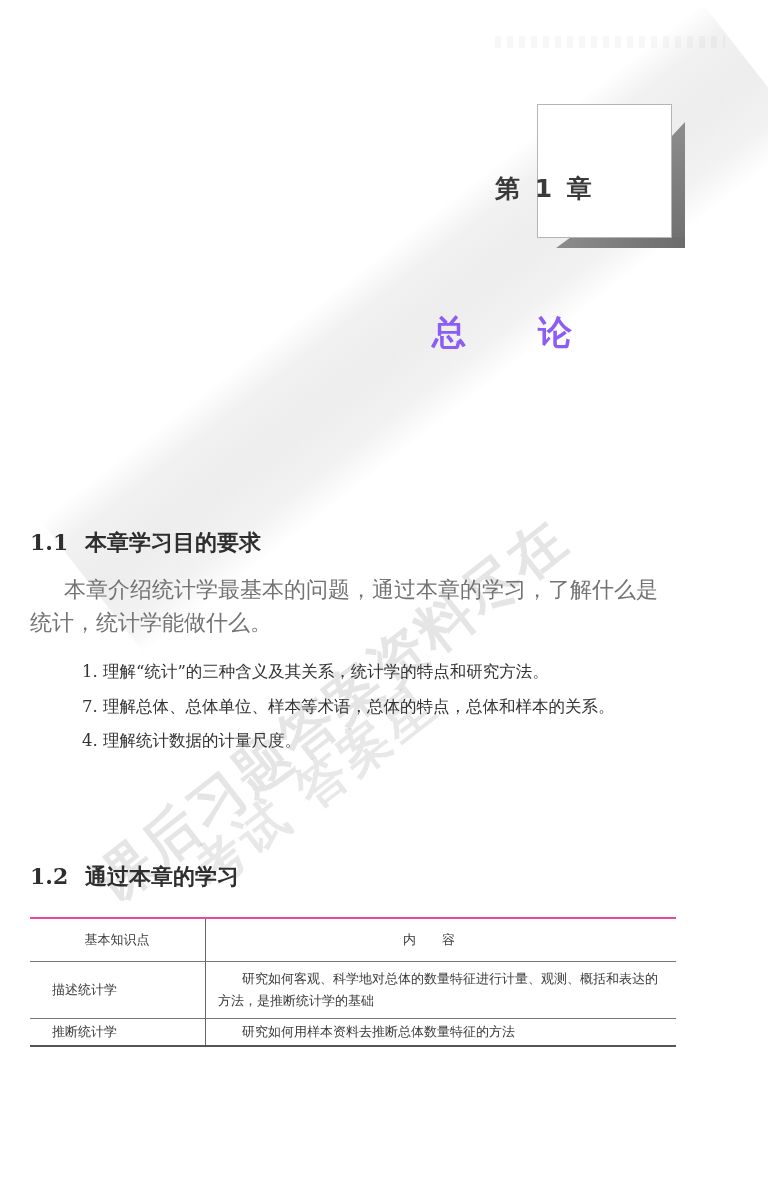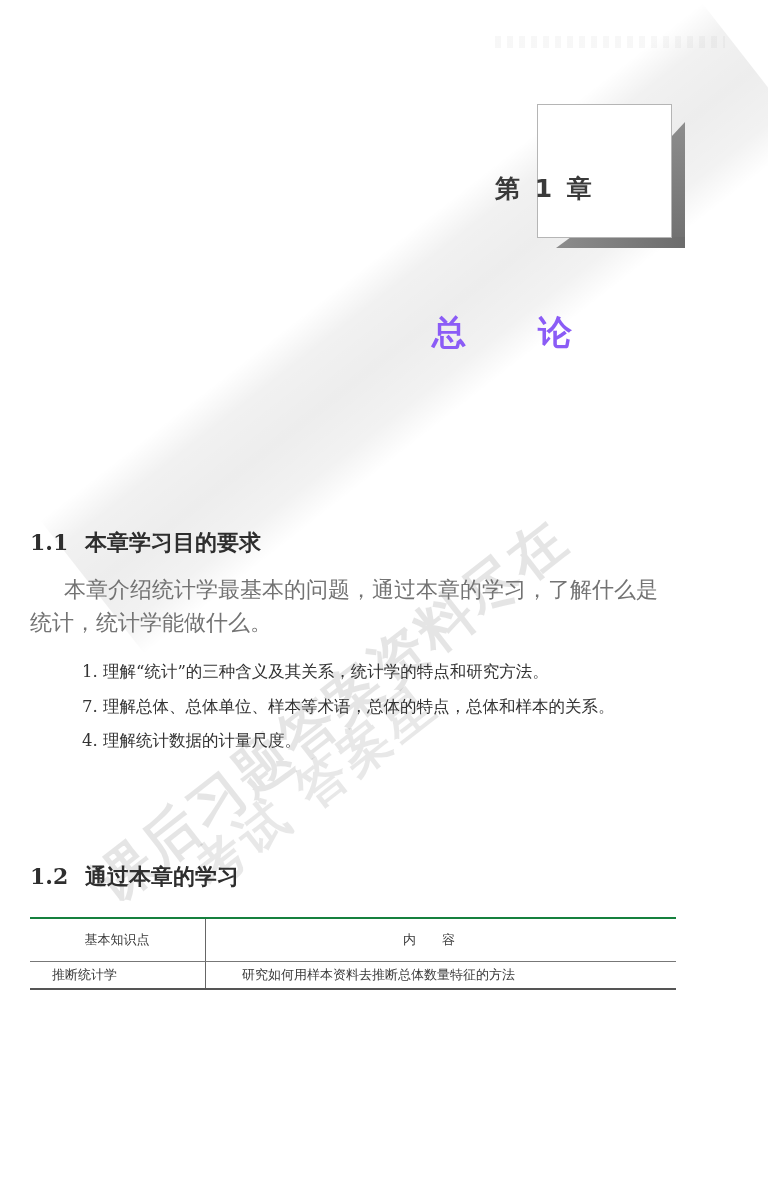--- a/index.html
+++ b/index.html
@@ -87,21 +87,21 @@
       text-indent: 34px;
     }
     .goals { position: absolute; left: 66px; top: 639px; margin: 16px; padding: 0; list-style: none; }
     .goals li { font-size: 16.5px; line-height: 34.5px; color: #333; white-space: nowrap; }
 
     
     .kt {
       position: absolute; left: 30px; top: 917px; width: 646px;
       border-collapse: collapse;
       font-size: 13px; color: #3a3a3a;
-      border-top: 2px solid #15803d; border-bottom: 2px solid #555;
+      border-top: 2px solid #ec4899; border-bottom: 2px solid #555;
     }
     .kt th, .kt td { border-bottom: 1px solid #777; vertical-align: middle; }
     .kt th { font-weight: normal; height: 30px; }
     .kt td { line-height: 22px; }
     .kt .c1 { width: 152px; border-right: 1px solid #666; padding-left: 22px; text-align: left; }
     .kt th.c1 { text-align: center; padding-left: 0; }
     .kt .c2 { padding: 6px 10px 6px 12px; text-indent: 24px; }
     .kt th.c2 { text-align: center; text-indent: 0; letter-spacing: 26px; }
     .kt tr.r1 td { height: 44px; }
     .kt tr.r2 td { height: 44px; }
@@ -144,20 +144,24 @@
   </div>
 
   <table class="kt">
     <thead>
       <tr>
         <th class="c1">基本知识点</th>
         <th class="c2">内容</th>
       </tr>
     </thead>
     <tbody>
+      <tr class="r2">
+        <td class="c1">描述统计学</td>
+        <td class="c2">研究如何客观、科学地对总体的数量特征进行计量、观测、概括和表达的方法，是推断统计学的基础</td>
+      </tr>
       <tr class="r3">
         <td class="c1">推断统计学</td>
         <td class="c2">研究如何用样本资料去推断总体数量特征的方法</td>
       </tr>
     </tbody>
   </table>
 
 </div>
 
 </body></html>

